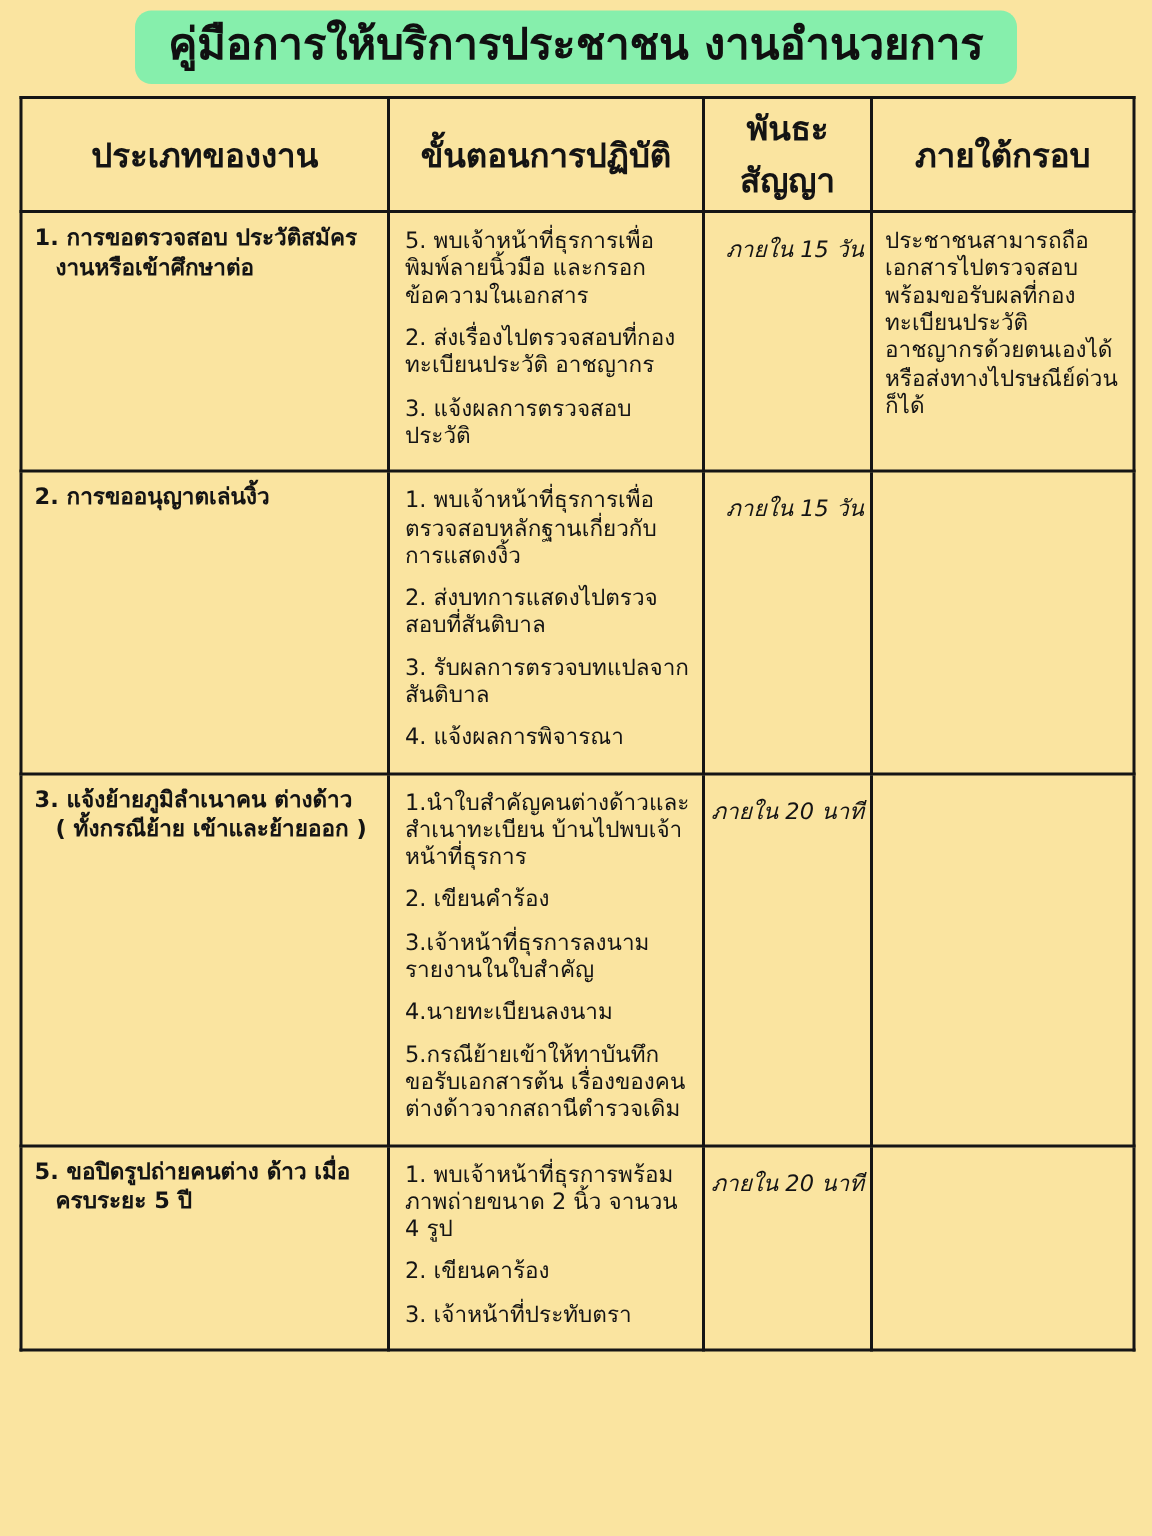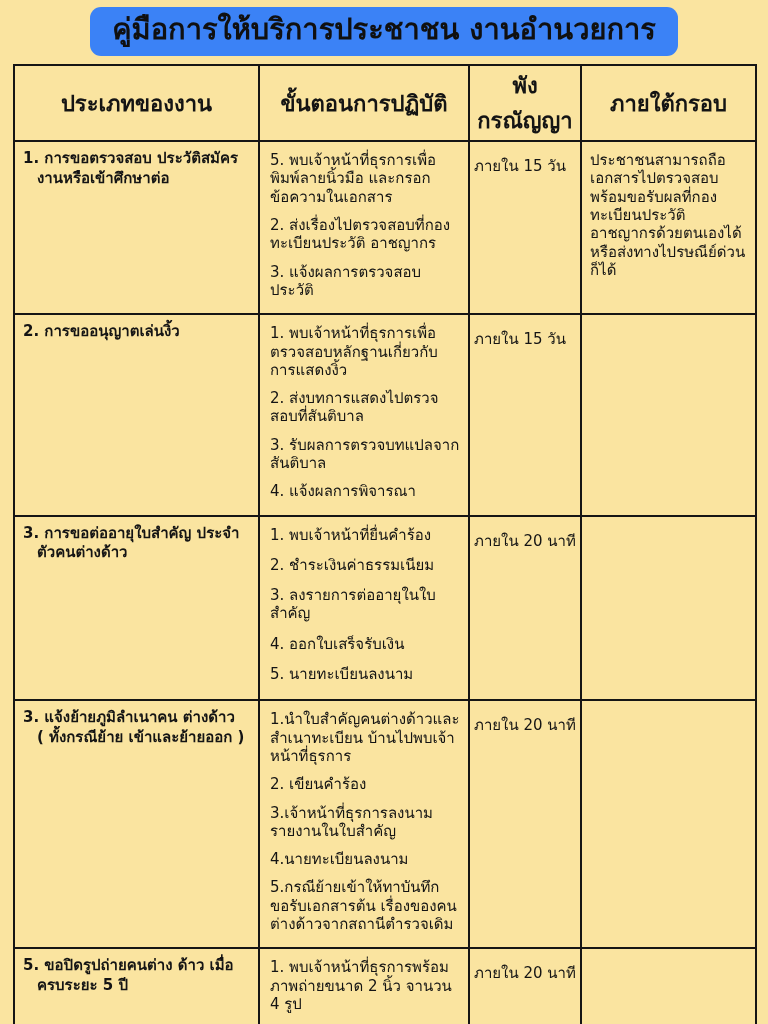--- a/index.html
+++ b/index.html
@@ -6,21 +6,21 @@
   body{
     width:768px;height:1024px;
     background:#fae4a0;
     font-family:"DejaVu Sans","Liberation Sans",sans-serif;
     color:#141414;
     -webkit-font-smoothing:antialiased;
   }
   .title-wrap{text-align:center;padding-top:7px;}
   .title-box{
     display:inline-block;
-    background:#3b82f6;
+    background:#86efac;
     border-radius:11px;
     padding:3px 22px 7px 22px;
     font-size:29px;
     font-weight:bold;
     color:#101010;
     line-height:1.35;
   }
   table.service{
     border-collapse:collapse;
     table-layout:fixed;
@@ -54,22 +54,23 @@
     font-size:15px;
     padding:9px 6px 4px 10px;
   }
   td.steps p{
     margin:0 0 10px 0;
     line-height:1.22;
   }
   tr.r2 td.steps p{margin-bottom:12px;}
   td.time{
     font-size:15px;
-    text-align:left;
+    text-align:right;
     padding:12px 4px 4px 4px;
+    font-style:italic;
   }
   td.note{
     font-size:15px;
     line-height:1.22;
     padding:9px 5px 5px 8px;
   }
   tr.r0{height:121px}
   tr.r1{height:161px}
   tr.r2{height:132px}
   tr.r3{height:192px}
@@ -86,21 +87,21 @@
   <colgroup>
     <col style="width:245px">
     <col style="width:210px">
     <col style="width:112px">
     <col style="width:175px">
   </colgroup>
   <thead>
     <tr>
       <th>ประเภทของงาน</th>
       <th>ขั้นตอนการปฏิบัติ</th>
-      <th>พังกรณัญญา</th>
+      <th>พันธะสัญญา</th>
       <th>ภายใต้กรอบ</th>
     </tr>
   </thead>
   <tbody>
     <tr class="r0">
       <td class="type">1. การขอตรวจสอบ ประวัติสมัครงานหรือเข้าศึกษาต่อ</td>
       <td class="steps">
         <p>5. พบเจ้าหน้าที่ธุรการเพื่อพิมพ์ลายนิ้วมือ และกรอกข้อความในเอกสาร</p>
         <p>2. ส่งเรื่องไปตรวจสอบที่กองทะเบียนประวัติ อาชญากร</p>
         <p>3. แจ้งผลการตรวจสอบประวัติ</p>
@@ -110,32 +111,20 @@
     </tr>
     <tr class="r1">
       <td class="type">2. การขออนุญาตเล่นงิ้ว</td>
       <td class="steps">
         <p>1. พบเจ้าหน้าที่ธุรการเพื่อตรวจสอบหลักฐานเกี่ยวกับการแสดงงิ้ว</p>
         <p>2. ส่งบทการแสดงไปตรวจสอบที่สันติบาล</p>
         <p>3. รับผลการตรวจบทแปลจากสันติบาล</p>
         <p>4. แจ้งผลการพิจารณา</p>
       </td>
       <td class="time">ภายใน 15 วัน</td>
-      <td class="note"></td>
-    </tr>
-    <tr class="r2">
-      <td class="type">3. การขอต่ออายุใบสำคัญ ประจำตัวคนต่างด้าว</td>
-      <td class="steps">
-        <p>1. พบเจ้าหน้าที่ยื่นคำร้อง</p>
-        <p>2. ชำระเงินค่าธรรมเนียม</p>
-        <p>3. ลงรายการต่ออายุในใบสำคัญ</p>
-        <p>4. ออกใบเสร็จรับเงิน</p>
-        <p>5. นายทะเบียนลงนาม</p>
-      </td>
-      <td class="time">ภายใน 20 นาที</td>
       <td class="note"></td>
     </tr>
     <tr class="r3">
       <td class="type">3. แจ้งย้ายภูมิลำเนาคน ต่างด้าว
 ( ทั้งกรณีย้าย เข้าและย้ายออก )</td>
       <td class="steps">
         <p>1.นำใบสำคัญคนต่างด้าวและสำเนาทะเบียน บ้านไปพบเจ้าหน้าที่ธุรการ</p>
         <p>2. เขียนคำร้อง</p>
         <p>3.เจ้าหน้าที่ธุรการลงนามรายงานในใบสำคัญ</p>
         <p>4.นายทะเบียนลงนาม</p>

